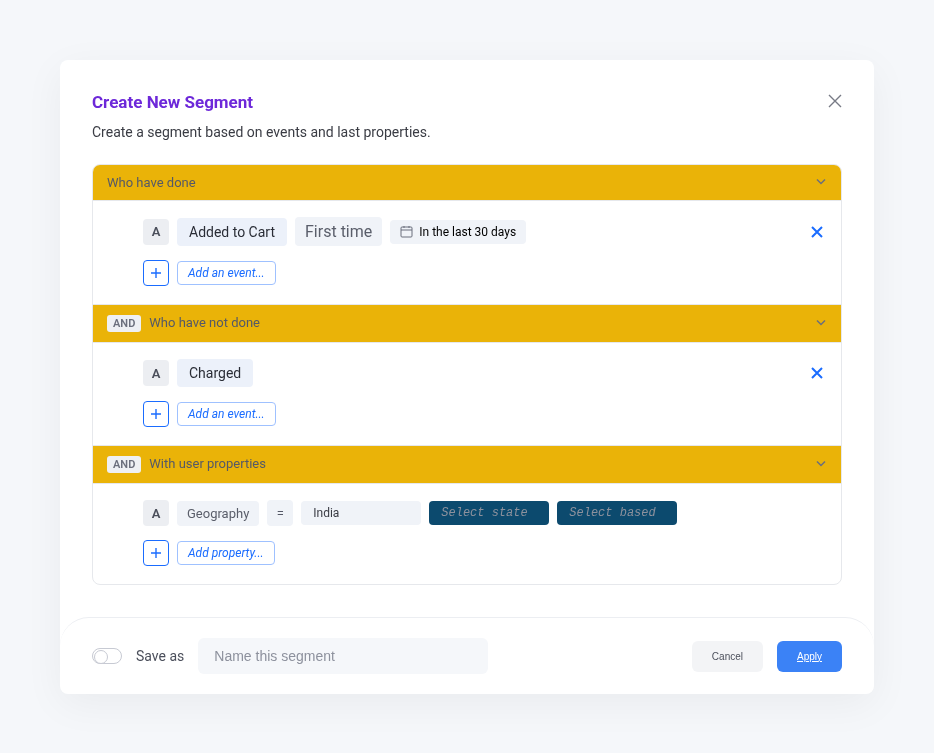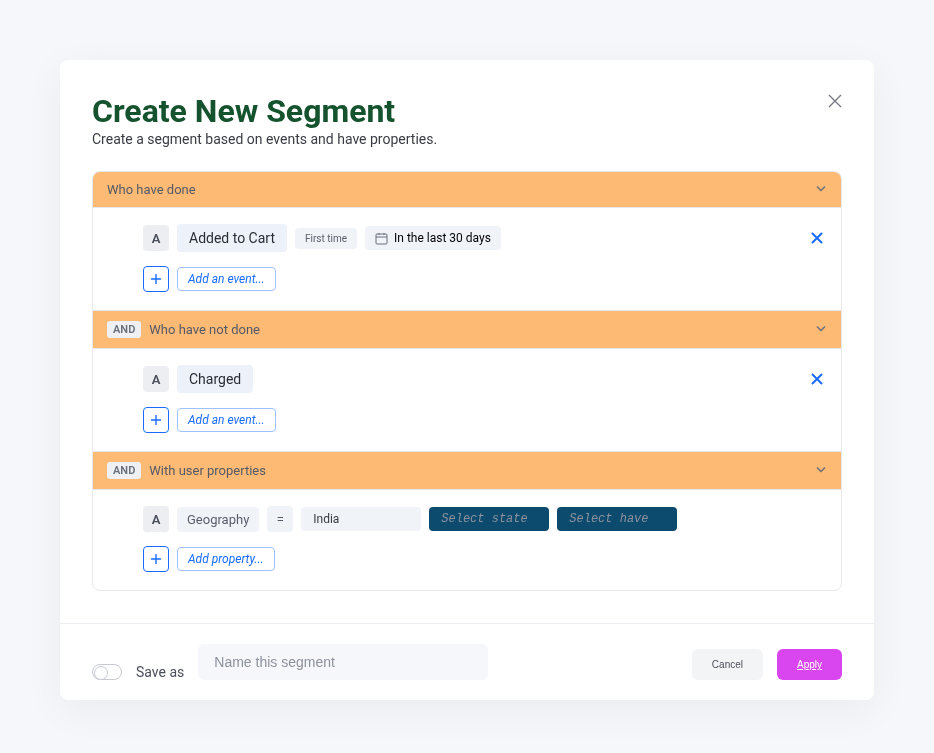--- a/index.html
+++ b/index.html
@@ -17,51 +17,50 @@
     width: 100%;
     box-shadow: 0 10px 40px rgba(0,0,0,0.05);
     display: flex;
     flex-direction: column;
   }
   .modal-header {
     padding: 32px 32px 24px 32px;
     position: relative;
   }
   .modal-title {
-    font-size: 32px;
+    font-size: 17px;
     font-weight: 700;
-    margin-bottom: 1px;
-    color: #14532d;
+    margin-bottom: 12px;
+    color: #6d28d9;
   }
   .modal-subtitle {
     font-size: 14px;
     color: #3a3c44;
   }
   .close-btn {
     position: absolute;
     top: 34px;
     right: 32px;
     cursor: pointer;
     color: #777a85;
   }
   .close-btn svg { display: block; }
   .rules {
     margin: 0 32px 32px 32px;
     border: 1px solid #e6e8ec;
     border-radius: 8px;
     overflow: hidden;
   }
   .section-header {
-    background: #fdba74;
+    background: #eab308;
     border-bottom: 1px solid #e6e8ec;
     padding: 10px 14px;
     font-size: 13px;
     color: #555967;
     display: flex;
-    align-items: center;
     position: relative;
     cursor: pointer;
   }
   .section-header.with-and .and-badge {
     background: #eef0f4;
     border-radius: 3px;
     font-size: 11px;
     font-weight: 600;
     padding: 2px 6px;
     margin-right: 8px;
@@ -103,21 +102,21 @@
     background: #ecf1fa;
     border-radius: 4px;
     padding: 6px 12px;
     font-size: 14px;
     color: #2a2d36;
   }
   .chip-sm {
     background: #f0f3f8;
     border-radius: 4px;
     padding: 5px 10px;
-    font-size: 10px;
+    font-size: 16px;
     color: #5a5e6a;
   }
   .chip-date {
     background: #f0f3f8;
     border-radius: 4px;
     padding: 5px 10px;
     font-size: 12px;
     color: #000000;
     display: flex;
     align-items: center;
@@ -179,22 +178,23 @@
     padding: 4px 10px;
     font-size: 12px;
     color: #1a6cff;
     font-style: italic;
     cursor: pointer;
   }
   .footer {
     border-top: 1px solid #eceef2;
     padding: 20px 32px;
     display: flex;
-    align-items: flex-end;
+    align-items: center;
     gap: 14px;
+    border-radius: 29px;
   }
   .toggle {
     width: 30px;
     height: 16px;
     border: 1px solid #c7cad3;
     border-radius: 16px;
     position: relative;
     cursor: pointer;
     background: #fff;
   }
@@ -231,37 +231,37 @@
     font-size: 10px;
     font-weight: 500;
     cursor: pointer;
     border: none;
   }
   .btn-cancel {
     background: #f3f4f6;
     color: #4b4f5b;
   }
   .btn-apply {
-    background: #d946ef;
+    background: #3b82f6;
     color: #fff;
     text-decoration: underline;
   }
   .cal-icon {
     width: 13px;
     height: 13px;
     display: inline-block;
   }
 </style>
 </head>
 <body>
 
 <div class="modal">
   <div class="modal-header">
     <h1 class="modal-title">Create New Segment</h1>
-    <p class="modal-subtitle">Create a segment based on events and have properties.</p>
+    <p class="modal-subtitle">Create a segment based on events and last properties.</p>
     <div class="close-btn">
       <svg width="14" height="14" viewBox="0 0 14 14">
           <path d="M1 1 L13 13 M13 1 L1 13" stroke="currentColor" stroke-width="1.4" fill="none"></path>
         </svg>
     </div>
   </div>
 
   <div class="rules">
 
     <div class="section-header">
@@ -342,21 +342,21 @@
           </svg>
       </span>
     </div>
     <div class="section-body" style="border-bottom:none">
       <div class="row">
         <div class="letter-badge">A</div>
         <div class="chip-sm" style="font-size:13px;">Geography</div>
         <div class="chip-op">=</div>
         <div class="chip-val">India</div>
         <div class="chip-ph">Select state</div>
-        <div class="chip-ph">Select have</div>
+        <div class="chip-ph">Select based</div>
       </div>
       <div class="row">
         <div class="add-btn">
           <svg width="12" height="12" viewBox="0 0 12 12">
               <path d="M6 1 V11 M1 6 H11" stroke="currentColor" stroke-width="1.4"></path>
             </svg>
         </div>
         <div class="add-link">Add property...</div>
       </div>
     </div>

